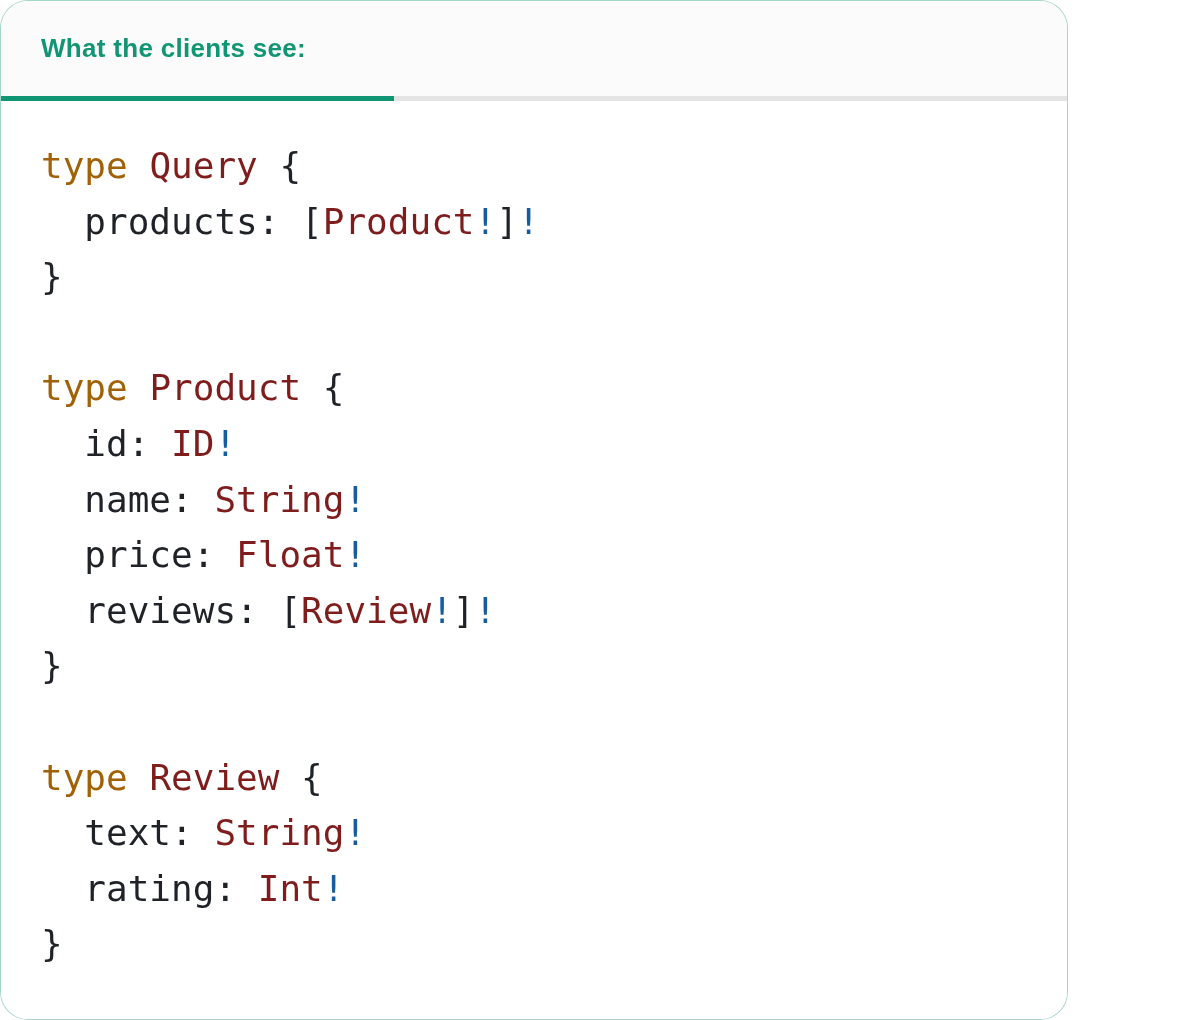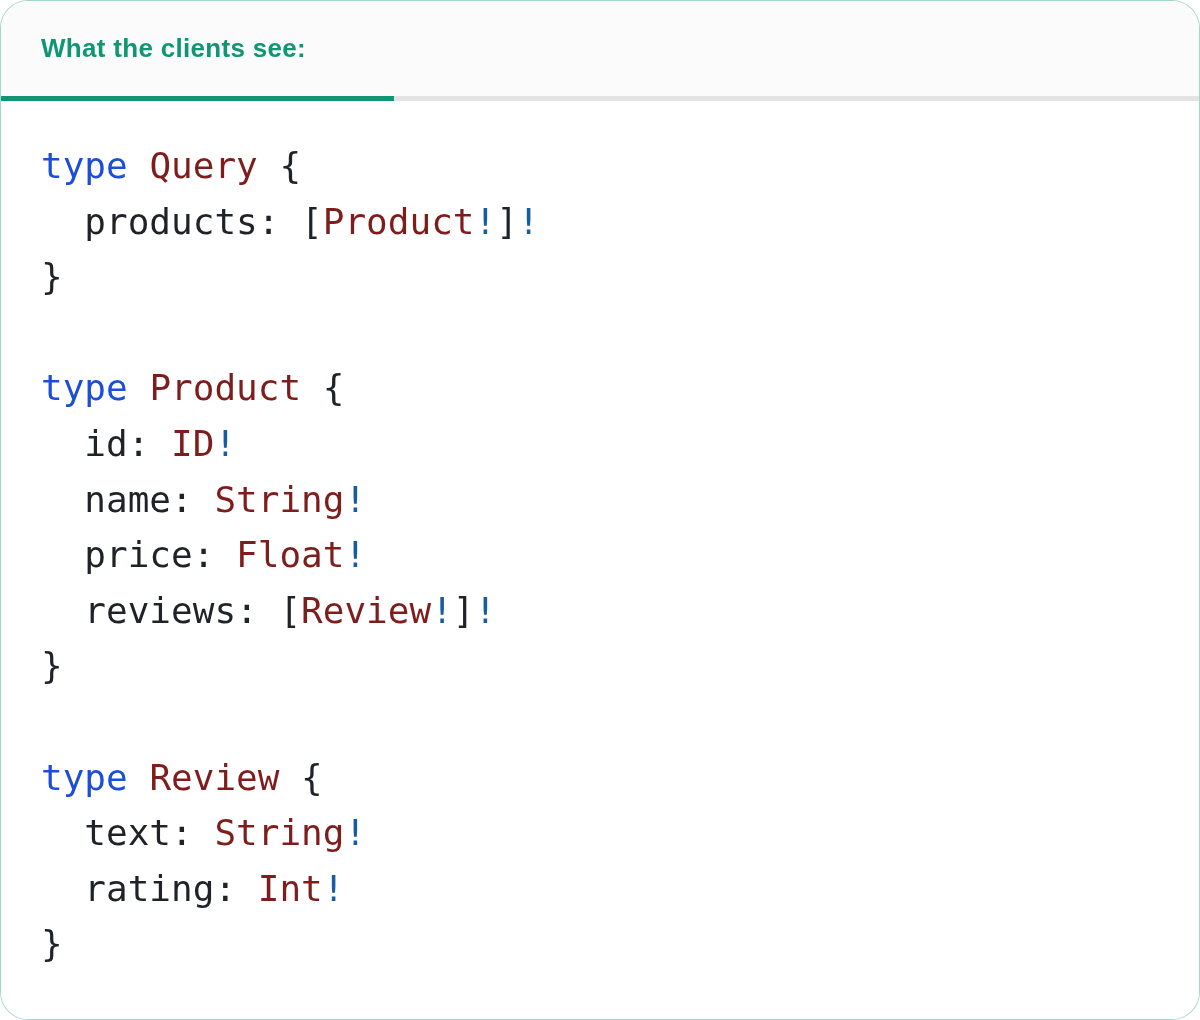--- a/index.html
+++ b/index.html
@@ -5,21 +5,21 @@
   html, body {
     margin: 0;
     padding: 0;
     background: #ffffff;
     width: 1200px;
     height: 1020px;
     font-family: "Liberation Sans", sans-serif;
   }
   .card {
     box-sizing: border-box;
-    width: 1200px;
+    width: 1068px;
     height: 1020px;
     border: 1.5px solid rgba(17, 150, 115, 0.38);
     border-radius: 28px;
     overflow: hidden;
     background: #ffffff;
     display: flex;
     flex-direction: column;
   }
   .tabbar {
     box-sizing: border-box;
@@ -63,21 +63,21 @@
   .code-block {
     margin: 0;
     font-family: "DejaVu Sans Mono", "Liberation Mono", monospace;
     font-size: 36px;
     line-height: 55.6px;
     color: #1f2328;
     white-space: pre;
   }
   .code-line { min-height: 55.6px; }
   .tok-plain    { color: #1f2328; }
-  .tok-keyword  { color: #1d4ed8; }
+  .tok-keyword  { color: #a16207; }
   .tok-typename { color: #7f1d1d; }
   .tok-nonnull  { color: #165c9e; }
 </style>
 </head>
 <body>
 
 <div class="card">
   <div class="tabbar">
     <div class="tab">
       <span class="tab-label">What the clients see:</span>

